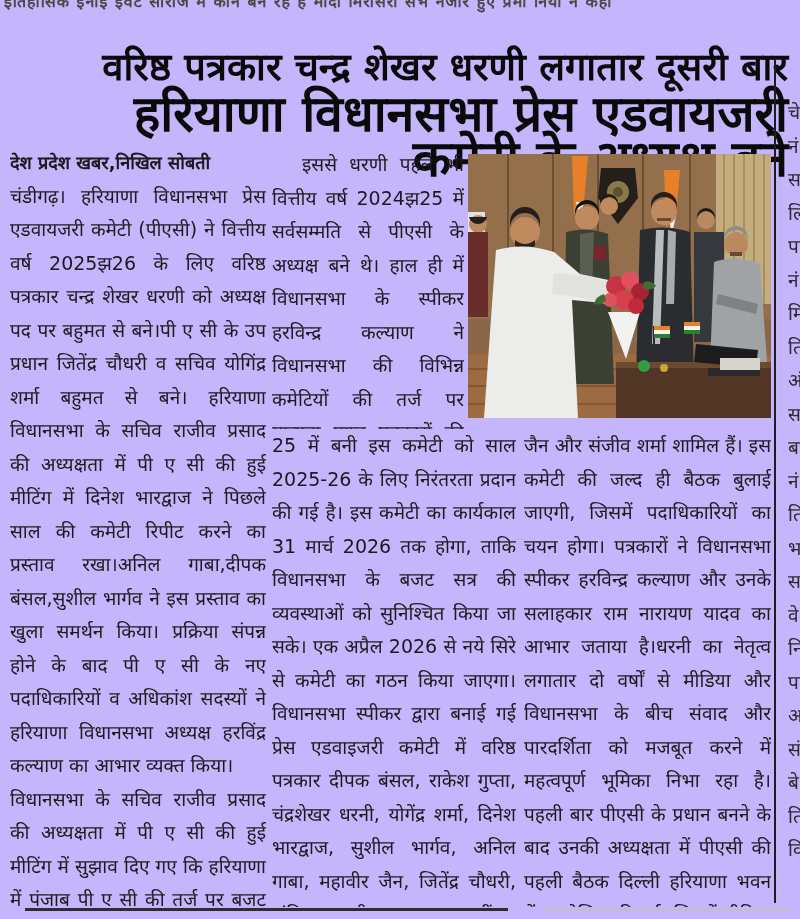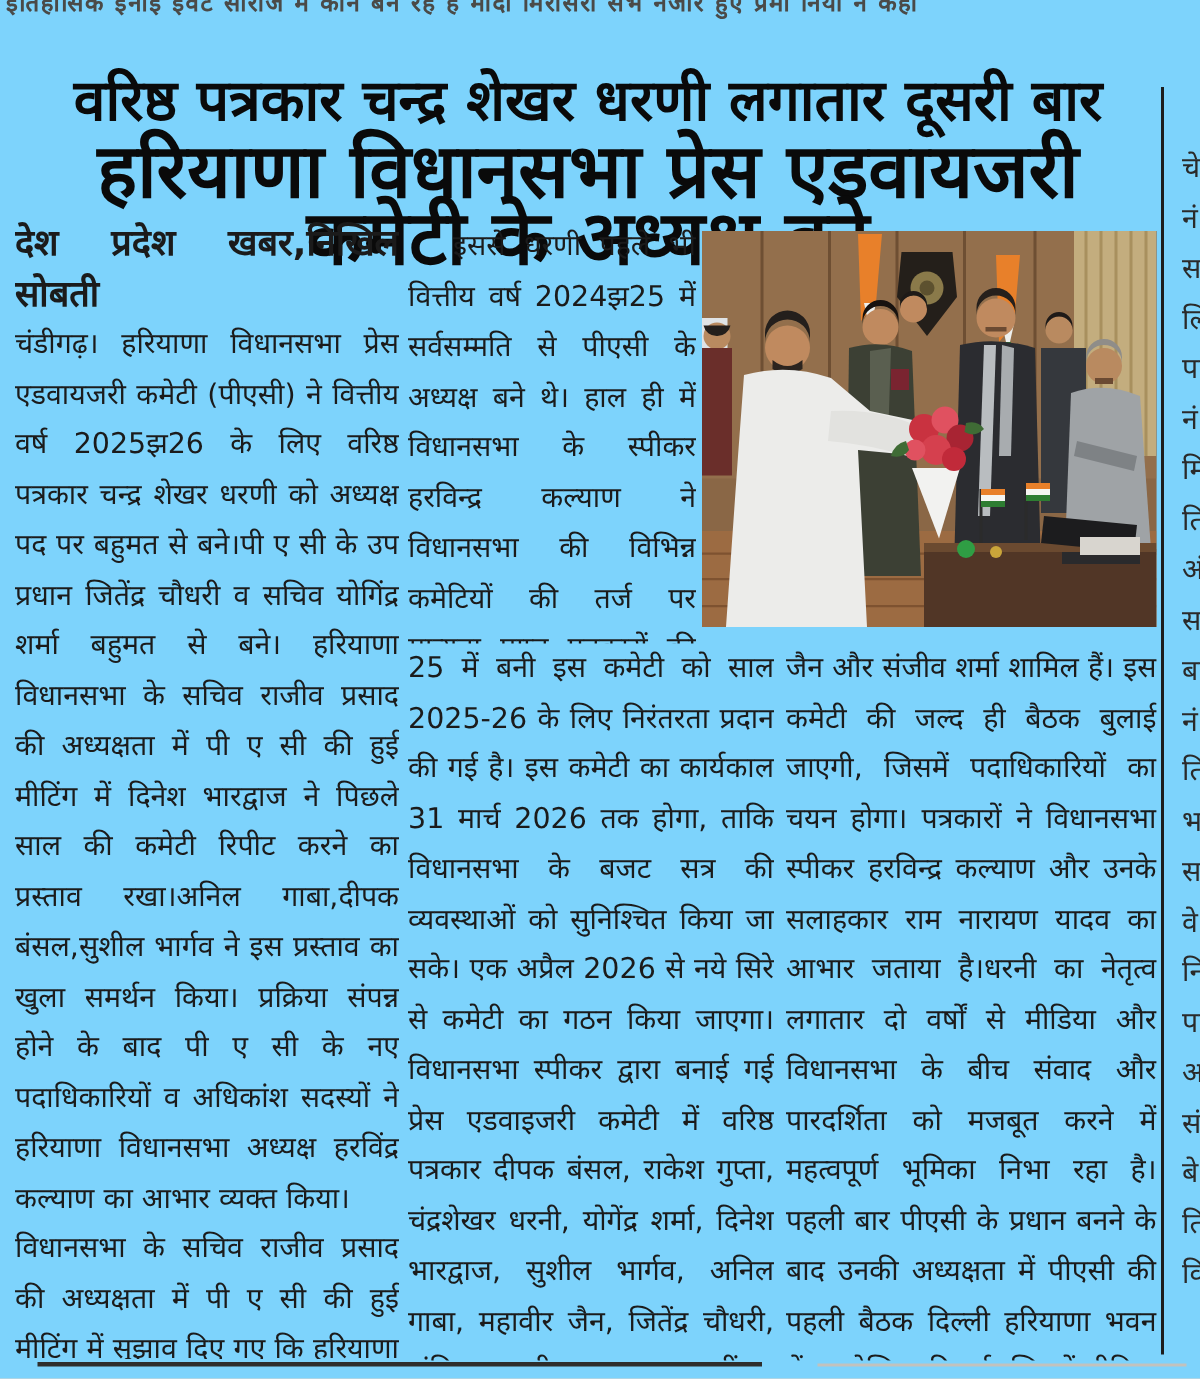--- a/index.html
+++ b/index.html
@@ -1,36 +1,36 @@
 <!DOCTYPE html>
 <html><head>
 <meta charset="utf-8">
 <style>
   html,body{margin:0;padding:0;background:#d8d8d4;}
   #page{
     position:relative;width:800px;height:919px;margin:0 auto;
-    background:#7dd3fc;overflow:hidden;
+    background:#c4b5fd;overflow:hidden;
     font-family:"DejaVu Sans",sans-serif;color:#1c1c1c;
   }
   
   .top-strip{position:absolute;left:4px;top:0;width:780px;height:13px;overflow:hidden;}
   .top-strip span{display:block;margin-top:-10px;font-size:16px;font-weight:bold;color:#4a4a48;white-space:nowrap;letter-spacing:1px;}
   
-  .headline{position:absolute;left:6px;top:42px;width:772px;text-align:center;color:#0a0a0a;font-weight:bold;}
+  .headline{position:absolute;left:16px;top:42px;width:772px;text-align:right;color:#0a0a0a;font-weight:bold;}
   .headline .l1{font-size:38px;line-height:50px;}
   .headline .l2{font-size:50px;line-height:45px;}
   
   .col{position:absolute;text-align:justify;font-size:19px;line-height:33.5px;color:#1b1b1b;}
   .col p{margin:0;}
   #col1{left:10px;top:146px;width:256px;height:760px;overflow:hidden;}
   #col2top{left:272px;top:148px;width:192px;height:281px;overflow:hidden;}
   #col2top p{text-indent:30px;}
   #col2bot{left:272px;top:429px;width:244px;height:478px;overflow:hidden;}
   #col3{left:524px;top:429px;width:247px;height:478px;overflow:hidden;}
-  .byline{font-weight:bold;font-size:24px;}
+  .byline{font-weight:bold;font-size:18px;}
   .dateline{font-weight:normal;}
   .subhead{font-weight:bold;}
   
   .photo{position:absolute;left:468px;top:154px;width:303px;height:264px;background:#8a6746;overflow:hidden;}
   .photo svg{display:block;width:100%;height:100%;}
   
   .v-rule{position:absolute;left:774px;top:58px;width:2px;height:845px;background:#1d1d1d;}
   .right-sliver{position:absolute;left:788px;top:96px;width:12px;height:800px;overflow:hidden;
     font-size:19px;line-height:33.5px;color:#2a2a2a;white-space:pre-line;}
   

